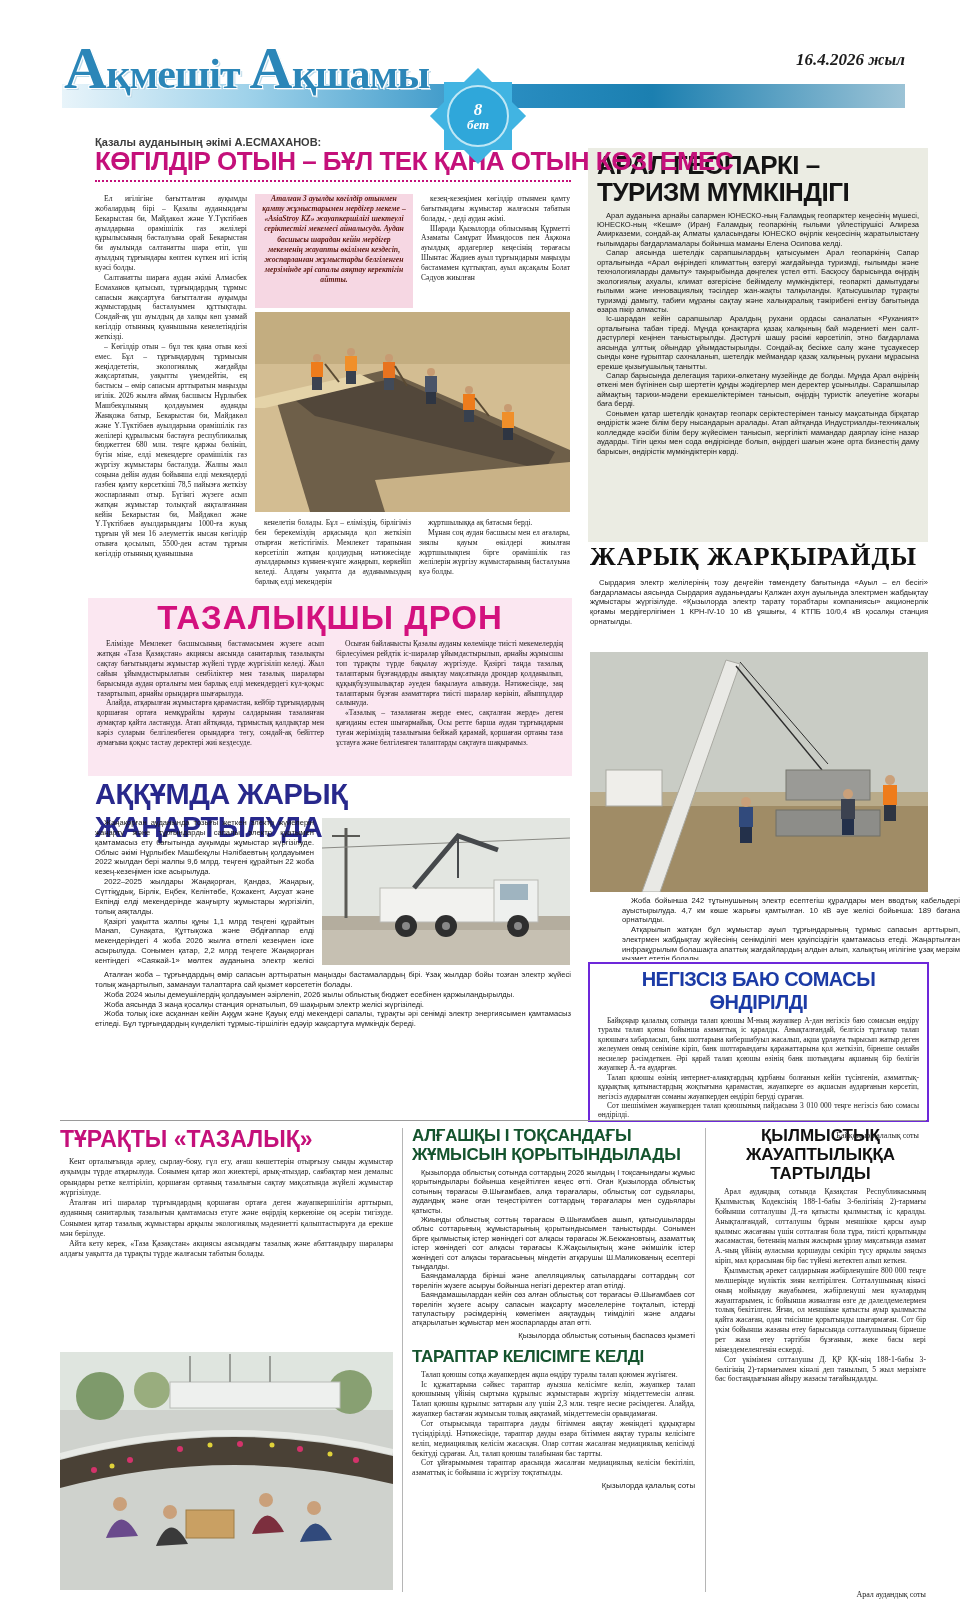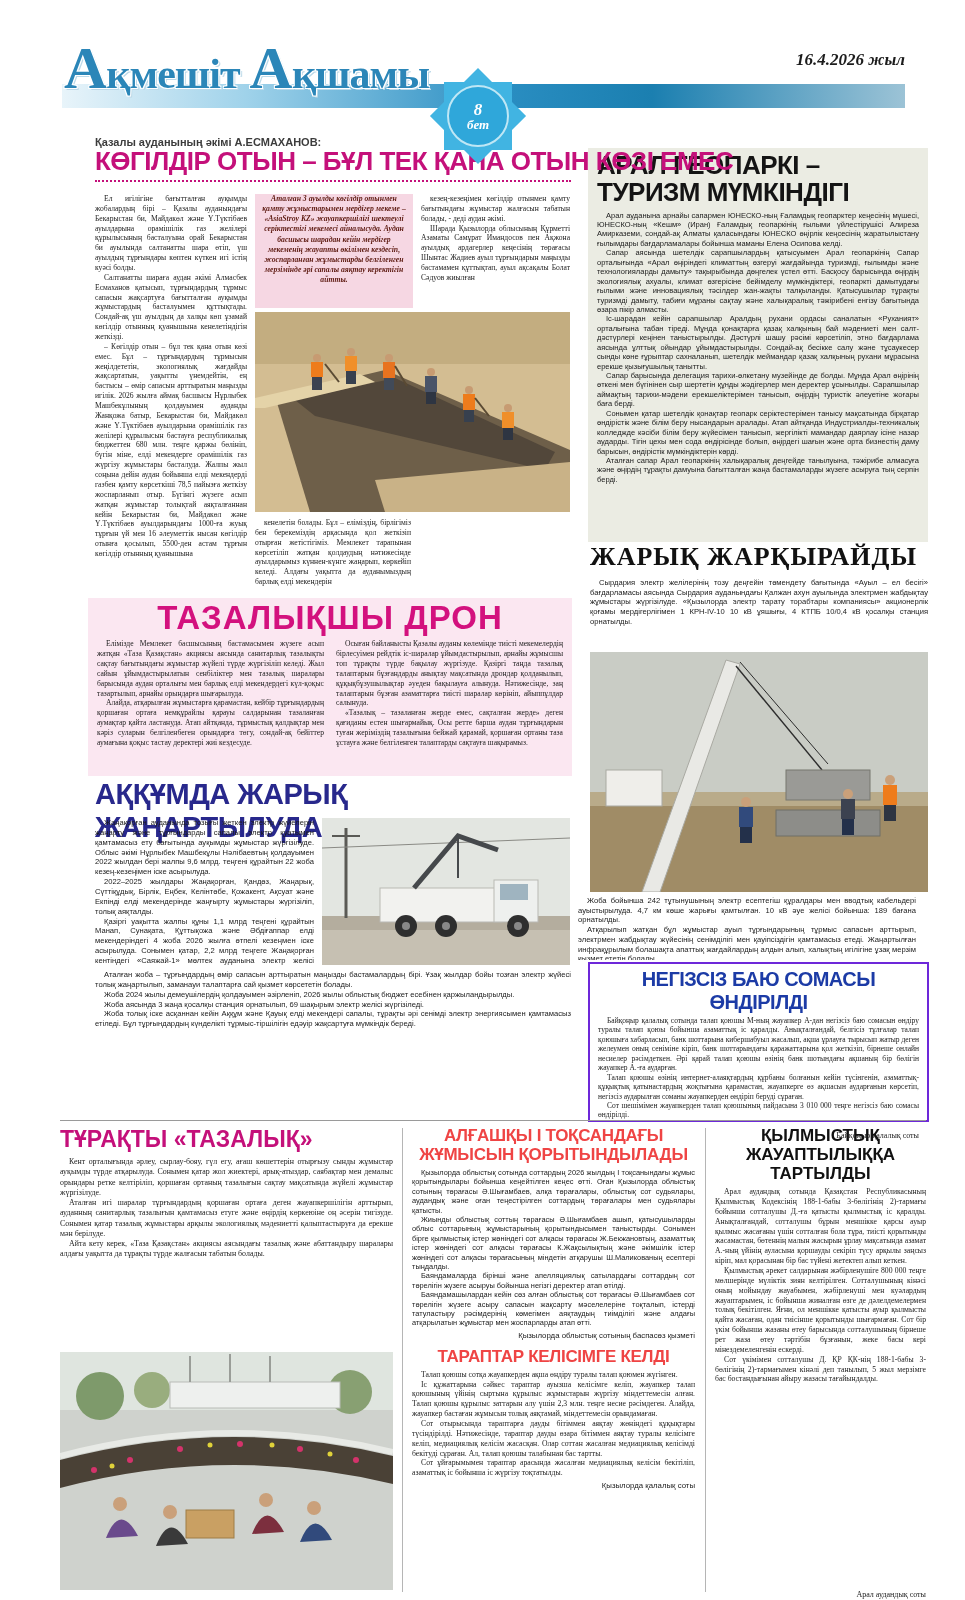--- a/index.html
+++ b/index.html
@@ -67,21 +67,21 @@
   .aral{position:absolute;left:588px;top:148px;width:340px;height:394px;background:#ebece3;padding:4px 9px 6px;}
   .aral-headline{font-family:"Liberation Sans",sans-serif;font-weight:bold;font-size:26px;
     color:#141414;line-height:1.05;letter-spacing:-0.5px;margin-bottom:4px;}
   .aral-body{font-size:7.5px;line-height:1.26;height:326px;}
 
   
   .zharyk-head{position:absolute;left:590px;top:542px;width:338px;font-family:"Liberation Serif",serif;
     font-weight:bold;font-size:26px;letter-spacing:1px;color:#111;}
   .zharyk-intro{position:absolute;left:590px;top:578px;width:338px;height:72px;font-size:7.6px;line-height:1.28;}
   .photo2{position:absolute;left:590px;top:652px;width:338px;height:240px;}
-  .zharyk-after{position:absolute;left:578px;top:896px;width:338px;height:64px;font-size:7.6px;line-height:1.28;}
+  .zharyk-after{position:absolute;left:622px;top:896px;width:338px;height:64px;font-size:7.6px;line-height:1.28;}
 
   
   .negiz{position:absolute;left:588px;top:962px;width:341px;height:160px;border:2px solid #6d28d9;
     padding:4px 8px;}
   .negiz-headline{text-align:center;font-family:"Liberation Sans",sans-serif;font-weight:bold;
     font-size:20px;color:#1c3ba6;letter-spacing:-0.5px;margin-bottom:2px;}
   .negiz-body{font-size:7.5px;line-height:1.26;height:112px;}
   .negiz .sig{font-size:8px;}
 
   
@@ -90,21 +90,21 @@
   .vdiv.d1{left:402px;} .vdiv.d2{left:705px;}
 
   .turakty{position:absolute;left:60px;top:1126px;width:333px;}
   .turakty-headline{font-family:"Liberation Sans",sans-serif;font-weight:bold;font-size:23px;
     color:#c4107a;letter-spacing:0px;margin-bottom:4px;}
   .turakty-body{font-size:7.9px;line-height:1.3;height:186px;}
   .photo4{position:absolute;left:60px;top:1352px;width:333px;height:238px;}
 
   .colB{position:absolute;left:412px;top:1126px;width:283px;}
   .colB-h{font-family:"Liberation Sans",sans-serif;font-weight:bold;font-size:17px;line-height:1.12;
-    text-align:center;color:#ef4444;margin-bottom:4px;letter-spacing:-0.3px;}
+    color:#14532d;margin-bottom:4px;letter-spacing:-0.3px;}
   .colB-body1{font-size:7.4px;line-height:1.27;}
   .colB .sig{font-size:7.8px;font-family:"Liberation Sans",sans-serif;}
   .colB-h2{margin-top:7px;}
   .colB-body2{font-size:7.7px;line-height:1.28;}
 
   .colC{position:absolute;left:715px;top:1126px;width:211px;}
   .colC-h{font-family:"Liberation Sans",sans-serif;font-weight:bold;font-size:17px;line-height:1.12;
     text-align:center;color:#111;margin-bottom:4px;}
   .colC-body{font-size:7.7px;line-height:1.28;height:400px;}
   .colC .sig{font-size:8px;}
@@ -175,20 +175,24 @@
         <line x1="70" y1="52" x2="84" y2="70" stroke="#5a4a33" stroke-width="2"></line>
         <line x1="140" y1="54" x2="152" y2="74" stroke="#5a4a33" stroke-width="2"></line>
         <line x1="220" y1="86" x2="234" y2="104" stroke="#5a4a33" stroke-width="2"></line>
       </g>
     </svg>
   </div>
 
   <div class="gas-col2bot serif-body clip" data-name="gas-column-2-bottom">
       <p data-name="paragraph">кенелетін болады. Бұл – еліміздің, бірлігіміз бен берекеміздің арқасында қол жеткізіп отырған жетістігіміз. Мемлекет тарапынан көрсетіліп жатқан қолдаудың нәтижесінде ауылдарымыз күннен-күнге жаңарып, көркейіп келеді. Алдағы уақытта да ауданымыздың барлық елді мекендерін</p>
     </div>
+  <div class="gas-col3bot serif-body clip" data-name="gas-column-3-bottom">
+      <p data-name="paragraph">жұртшылыққа ақ батасын берді.</p>
+      <p data-name="paragraph">Мұнан соң аудан басшысы мен ел ағалары, зиялы қауым өкілдері жиылған жұртшылықпен бірге орамішілік газ желілерін жүргізу жұмыстарының басталуына куә болды.</p>
+    </div>
 
   <div class="dron" data-name="dron-section">
     <div class="dron-headline" data-name="dron-headline">ТАЗАЛЫҚШЫ ДРОН</div>
     <div class="dron-cols" data-name="dron-columns">
       <div class="dron-col serif-body clip" data-name="dron-column-left">
           <p data-name="paragraph">Елімізде Мемлекет басшысының бастамасымен жүзеге асып жатқан «Таза Қазақстан» акциясы аясында санитарлық тазалықты сақтау бағытындағы жұмыстар жүйелі түрде жүргізіліп келеді. Жыл сайын ұйымдастырылатын сенбіліктер мен тазалық шаралары барысында аудан орталығы мен барлық елді мекендердегі күл-қоқыс тазартылып, арнайы орындарға шығарылуда.</p>
           <p data-name="paragraph">Алайда, атқарылған жұмыстарға қарамастан, кейбір тұрғындардың қоршаған ортаға немқұрайлы қарауы салдарынан тазаланған аумақтар қайта ластануда. Атап айтқанда, тұрмыстық қалдықтар мен кәріз суларын белгіленбеген орындарға төгу, сондай-ақ бейіттер аумағына қоқыс тастау деректері жиі кездесуде.</p>
         </div>
       <div class="dron-col serif-body clip" data-name="dron-column-right">
           <p data-name="paragraph">Осыған байланысты Қазалы ауданы көлемінде тиісті мекемелердің бірлесуімен рейдтік іс-шаралар ұйымдастырылып, арнайы жұмысшы топ тұрақты түрде бақылау жүргізуде. Қазіргі таңда тазалық талаптарын бұзғандарды анықтау мақсатында дрондар қолданылып, құқықбұзушылықтар әуеден бақылауға алынуда. Нәтижесінде, заң талаптарын бұзған азаматтарға тиісті шаралар көрініп, айыппұлдар салынуда.</p>
@@ -235,21 +239,20 @@
     <div class="aral-headline" data-name="aral-headline">
       <div data-name="aral-headline-line1">АРАЛ ГЕОПАРКІ –</div>
       <div data-name="aral-headline-line2">ТУРИЗМ МҮМКІНДІГІ</div>
     </div>
     <div class="aral-body sans-body clip" data-name="aral-body">
         <p data-name="paragraph">Арал ауданына арнайы сапармен ЮНЕСКО-ның Ғаламдық геопарктер кеңесінің мүшесі, ЮНЕСКО-ның «Кешм» (Иран) Ғаламдық геопаркінің ғылыми үйлестірушісі Алиреза Амирказеми, сондай-ақ Алматы қаласындағы ЮНЕСКО өңірлік кеңсесінің жаратылыстану ғылымдары бағдарламалары бойынша маманы Елена Осипова келді.</p>
         <p data-name="paragraph">Сапар аясында шетелдік сарапшылардың қатысуымен Арал геопаркінің Сапар орталығында «Арал өңіріндегі климаттың өзгеруі жағдайында туризмді, ғылымды және технологияларды дамыту» тақырыбында дөңгелек үстел өтті. Басқосу барысында өңірдің экологиялық ахуалы, климат өзгерісіне бейімделу мүмкіндіктері, геопаркті дамытудағы ғылыми және инновациялық тәсілдер жан-жақты талқыланды. Қатысушылар тұрақты туризмді дамыту, табиғи мұраны сақтау және халықаралық тәжірибені енгізу бағытында өзара пікір алмасты.</p>
         <p data-name="paragraph">Іс-шарадан кейін сарапшылар Аралдың рухани ордасы саналатын «Руханият» орталығына табан тіреді. Мұнда қонақтарға қазақ халқының бай мәдениеті мен салт-дәстүрлері кеңінен таныстырылды. Дәстүрлі шашу рәсімі көрсетіліп, этно бағдарлама аясында ұлттық ойындар ұйымдастырылды. Сондай-ақ бесікке салу және тұсаукесер сынды көне ғұрыптар сахналанып, шетелдік меймандар қазақ халқының рухани мұрасына ерекше қызығушылық танытты.</p>
         <p data-name="paragraph">Сапар барысында делегация тарихи-өлкетану музейінде де болды. Мұнда Арал өңірінің өткені мен бүгінінен сыр шертетін құнды жәдігерлер мен деректер ұсынылды. Сарапшылар аймақтың тарихи-мәдени ерекшеліктерімен танысып, өңірдің туристік әлеуетіне жоғары баға берді.</p>
         <p data-name="paragraph">Сонымен қатар шетелдік қонақтар геопарк серіктестерімен танысу мақсатында бірқатар өндірістік және білім беру нысандарын аралады. Атап айтқанда Индустриалды-техникалық колледжде кәсіби білім беру жүйесімен танысып, жергілікті мамандар даярлау ісіне назар аударды. Тігін цехы мен сода өндірісінде болып, өңірдегі шағын және орта бизнестің даму барысын, өндірістік мүмкіндіктерін көрді.</p>
-        <p data-name="paragraph">Аталған сапар Арал геопаркінің халықаралық деңгейде танылуына, тәжірибе алмасуға және өңірдің тұрақты дамуына бағытталған жаңа бастамаларды жүзеге асыруға тың серпін берді.</p>
       </div>
   </div>
 
   <div class="zharyk-head" data-name="zharyk-headline">ЖАРЫҚ ЖАРҚЫРАЙДЫ</div>
   <div class="zharyk-intro sans-body clip" data-name="zharyk-intro">
       <p data-name="paragraph">Сырдария электр желілерінің тозу деңгейін төмендету бағытында «Ауыл – ел бесігі» бағдарламасы аясында Сырдария ауданындағы Қалжан ахун ауылында электрмен жабдықтау жұмыстары жүргізілуде. «Қызылорда электр тарату торабтары компаниясы» акционерлік қоғамы мердігерлігімен 1 КРН-IV-10 10 кВ ұяшығы, 4 КТПБ 10/0,4 кВ қосалқы станция орнатылды.</p>
     </div>
   <div class="photo2" data-name="photo-crane-lifting">
     <svg viewBox="0 0 338 240" preserveAspectRatio="none" data-name="zharyk-photo-illustration">
       <rect width="338" height="240" fill="#c9ccc5"></rect>

